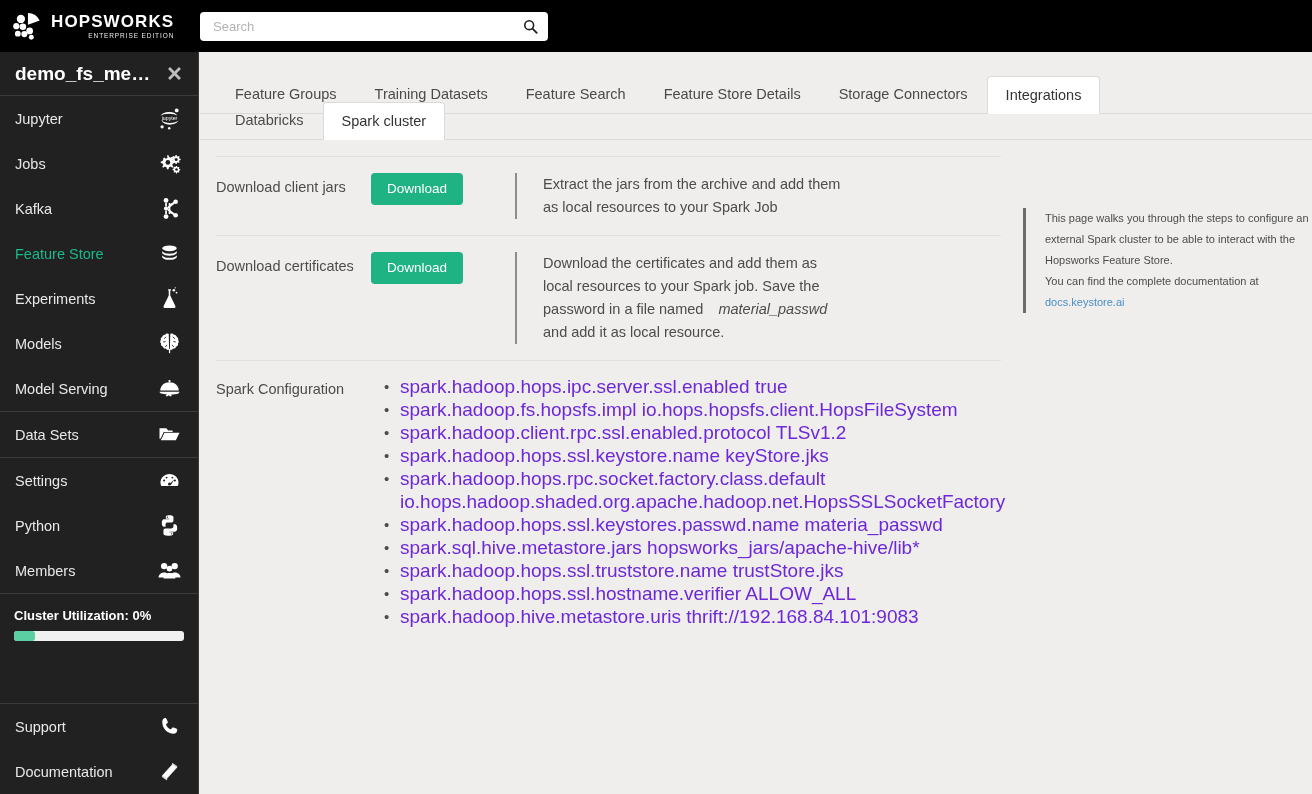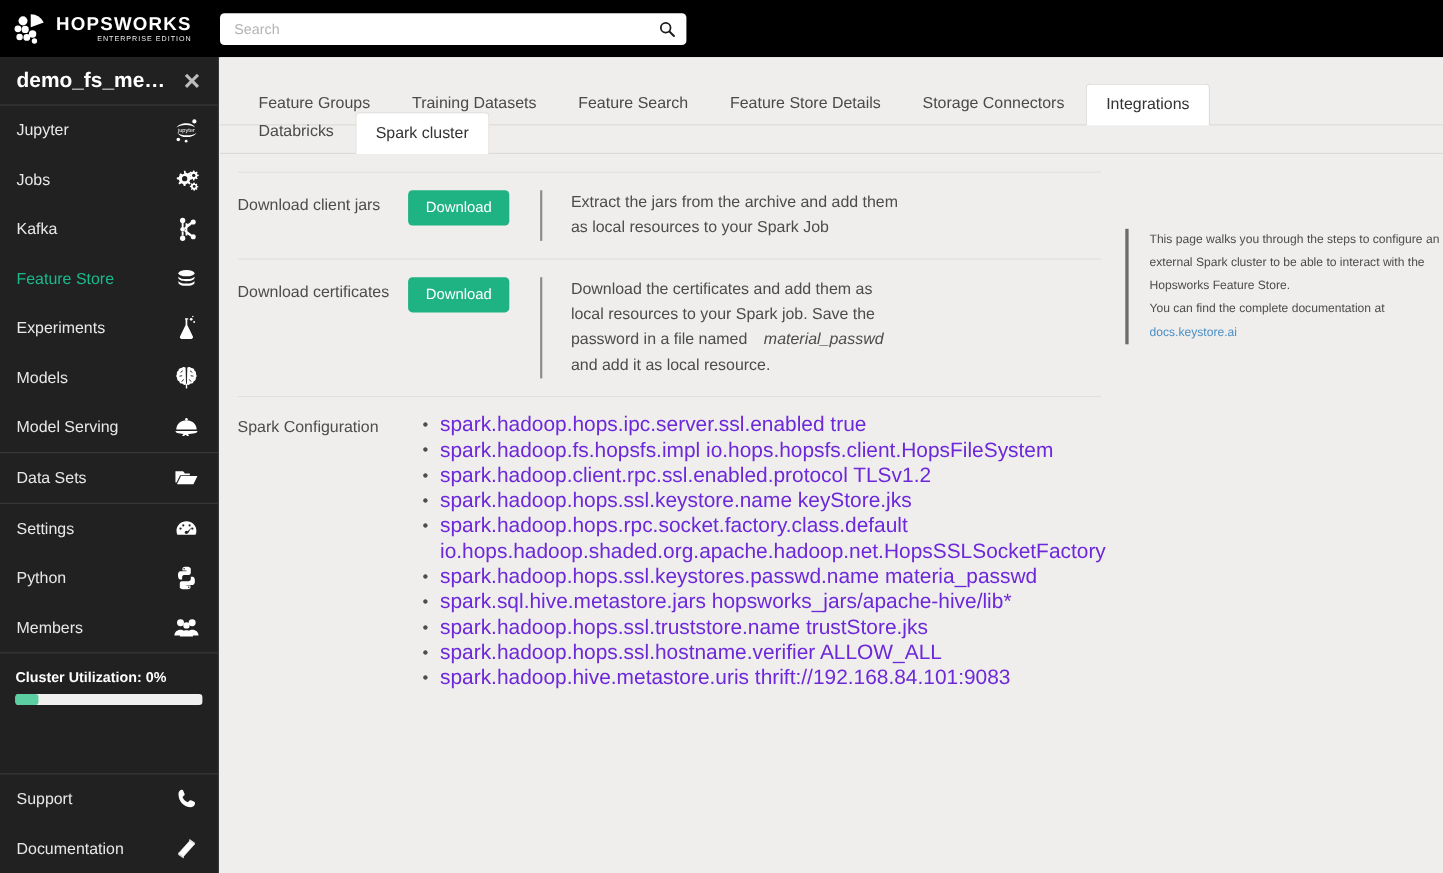--- a/index.html
+++ b/index.html
@@ -26,21 +26,21 @@
   .logo-title {
     color: #fff; font-size: 17px; font-weight: bold; letter-spacing: 1.1px;
     line-height: 18px;
   }
   .logo-sub {
     color: #fff; font-size: 6.5px; letter-spacing: 0.9px;
     text-align: right; line-height: 9px; opacity: .92;
   }
   .searchbox {
     position: absolute; left: 200px; top: 12px;
-    width: 424px; height: 29px; background: #fff; border-radius: 4px;
+    width: 348px; height: 29px; background: #fff; border-radius: 4px;
     display: flex; align-items: center; padding: 0 10px 0 13px;
   }
   .searchbox input {
     flex: 1; border: 0; outline: 0; font-size: 13px;
     font-family: "Liberation Sans", sans-serif; color: #333; background: transparent;
   }
   .searchbox input::placeholder { color: #b3b3b3; }
   .search-icon { width: 15px; height: 15px; flex: none; }
 
   
@@ -119,21 +119,21 @@
   .row {
     display: flex; align-items: flex-start;
     border-top: 1px solid #e2e0dc;
     padding: 16px 0 16px 0;
   }
   .row:last-child { border-bottom: 1px solid #e2e0dc; }
   .row-label {
     width: 155px; flex: none; font-size: 14.5px; color: #4c4c4c;
     line-height: 23px; padding-top: 3px; padding-left: 0;
   }
-  .row-action { width: 120px; flex: none; }
+  .row-action { width: 144px; flex: none; }
   .btn-download {
     background: #1fb283; color: #fff; border: 0; border-radius: 4px;
     font-size: 13.5px; font-family: "Liberation Sans", sans-serif;
     padding: 9px 16px; cursor: pointer; line-height: 14px;
   }
   .row-desc {
     flex: 1; border-left: 2px solid #8c8c8c; padding-left: 26px;
     font-size: 14.5px; color: #4c4c4c; line-height: 23px; max-width: 330px;
   }
   .row-desc em { font-style: italic; margin-left: 11px; }

